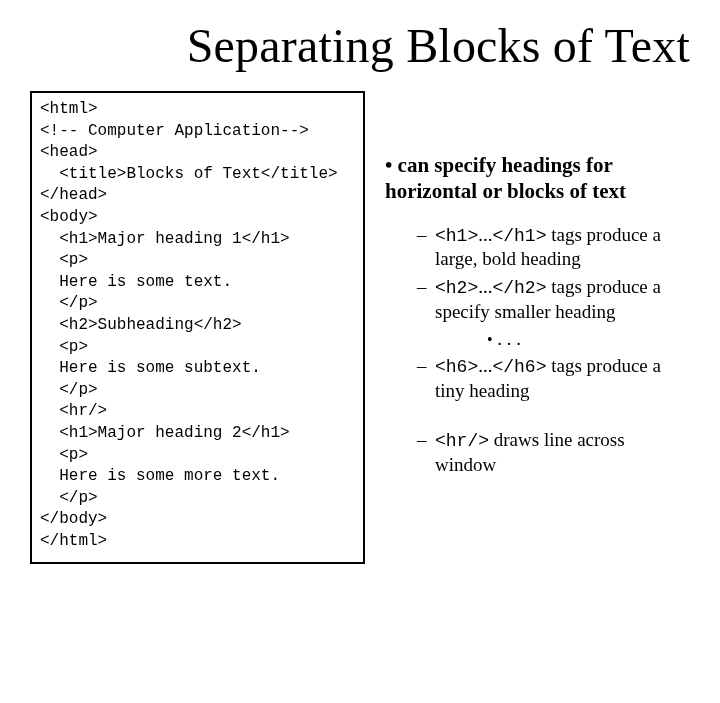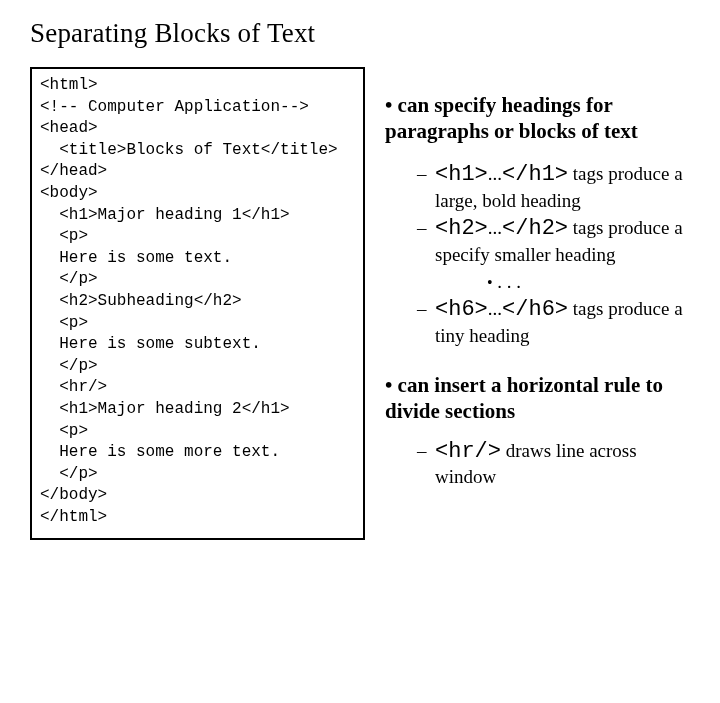--- a/index.html
+++ b/index.html
@@ -10,23 +10,23 @@
     font-family: "Times New Roman", Times, serif;
     color: #000;
     position: relative;
   }
   .slide {
     width: 720px;
     height: 703px;
     padding: 10px 30px 20px 30px;
   }
   .title {
-    font-size: 27px;
+    font-size: 48px;
     font-weight: 400;
-    text-align: left;
+    text-align: right;
     margin: 8px 0 18px 0;
     letter-spacing: 0.2px;
   }
   .cols {
     display: flex;
     gap: 20px;
     align-items: center;
   }
   .codebox {
     width: 335px;
@@ -58,21 +58,21 @@
     font-size: 19px;
     font-weight: 400;
   }
   .sub-item .dash {
     width: 18px;
     flex-shrink: 0;
   }
   .sub-item .txt { flex: 1; }
   .sub-item .code-inline {
     font-family: "Courier New", Courier, monospace;
-    font-size: 22px;
+    font-size: 18px;
   }
   .dots-line {
     margin-left: 70px;
     font-size: 19px;
     margin-top: 2px;
     margin-bottom: 4px;
   }
   .dots-line .bullet-dot { font-size: 16px; }
   .bullet-mid {
     font-weight: 700;
@@ -82,39 +82,38 @@
 </head>
 <body>
 
 <div class="slide">
   <div class="title">Separating Blocks of Text</div>
 
   <div class="cols">
     <div class="codebox"><span class="seg">&lt;html&gt;</span><span class="seg">&lt;!-- Computer Application--&gt;</span><span class="seg">&lt;head&gt;</span><span class="seg">  &lt;title&gt;Blocks of Text&lt;/title&gt;</span><span class="seg">&lt;/head&gt;</span><span class="seg"></span><span class="seg">&lt;body&gt;</span><span class="seg">  &lt;h1&gt;Major heading 1&lt;/h1&gt;</span><span class="seg">  &lt;p&gt;</span><span class="seg">  Here is some text.</span><span class="seg">  &lt;/p&gt;</span><span class="seg"></span><span class="seg">  &lt;h2&gt;Subheading&lt;/h2&gt;</span><span class="seg">  &lt;p&gt;</span><span class="seg">  Here is some subtext.</span><span class="seg">  &lt;/p&gt;</span><span class="seg"></span><span class="seg">  &lt;hr/&gt;</span><span class="seg"></span><span class="seg">  &lt;h1&gt;Major heading 2&lt;/h1&gt;</span><span class="seg">  &lt;p&gt;</span><span class="seg">  Here is some more text.</span><span class="seg">  &lt;/p&gt;</span><span class="seg">&lt;/body&gt;</span><span class="seg"></span><span class="seg">&lt;/html&gt;</span></div>
 
     <div class="right">
-      <div class="bullet-top">• can specify headings for paragraphs or blocks of text</div>
+      <div class="bullet-top">• can specify headings for horizontal or blocks of text</div>
 
       <div class="sub-list">
         <div class="sub-item">
           <span class="dash">–</span>
           <span class="txt"><span class="code-inline">&lt;h1&gt;</span><span>...</span><span class="code-inline">&lt;/h1&gt;</span><span> tags produce a large, bold heading</span></span>
         </div>
         <div class="sub-item">
           <span class="dash">–</span>
           <span class="txt"><span class="code-inline">&lt;h2&gt;</span><span>...</span><span class="code-inline">&lt;/h2&gt;</span><span> tags produce a specify smaller heading</span></span>
         </div>
         <div class="dots-line"><span class="bullet-dot">•</span> <span>. . .</span></div>
         <div class="sub-item">
           <span class="dash">–</span>
           <span class="txt"><span class="code-inline">&lt;h6&gt;</span><span>...</span><span class="code-inline">&lt;/h6&gt;</span><span> tags produce a tiny heading</span></span>
         </div>
       </div>
 
-      <div class="bullet-mid">• can insert a horizontal rule to divide sections</div>
 
       <div class="sub-list">
         <div class="sub-item">
           <span class="dash">–</span>
           <span class="txt"><span class="code-inline">&lt;hr/&gt;</span><span> draws line across window</span></span>
         </div>
       </div>
     </div>
   </div>
 </div>

